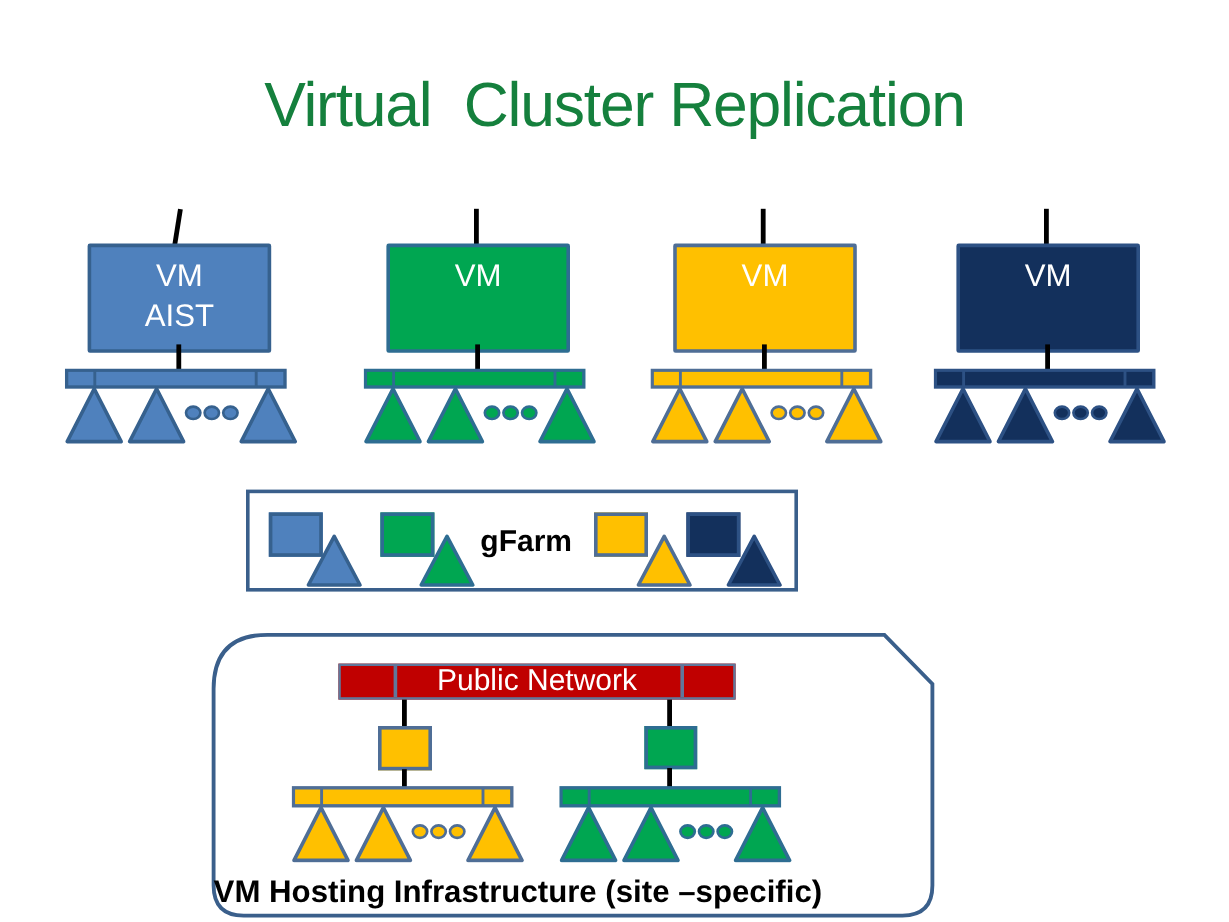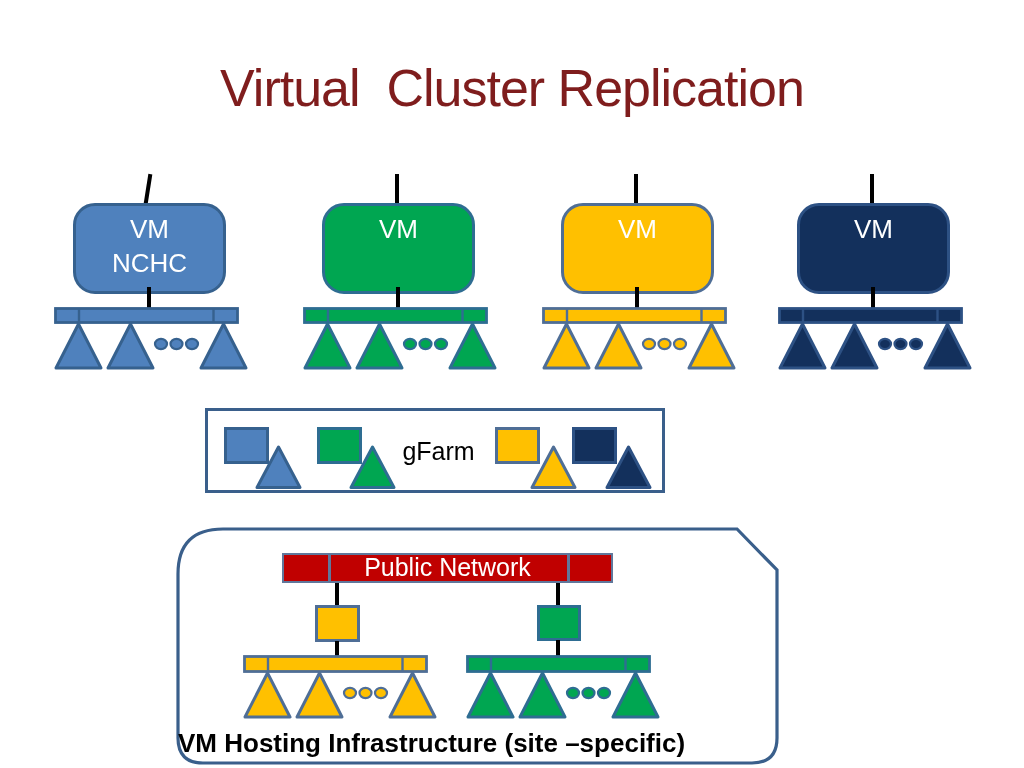--- a/index.html
+++ b/index.html
@@ -8,51 +8,51 @@
     font-family:"Liberation Sans",sans-serif;
   }
   
   .c-blue  {--fill:var(--blue);  --stroke:var(--blue_border);}
   .c-green {--fill:var(--green); --stroke:var(--green_border);}
   .c-yellow{--fill:var(--yellow);--stroke:var(--yellow_border);}
   .c-navy  {--fill:var(--navy);  --stroke:var(--navy_border);}
 
   .title{
     position:absolute;top:58px;left:0;width:100%;text-align:center;
-    font-size:52px;color:#7f1d1d;letter-spacing:-1px;white-space:pre;
+    font-size:52px;color:#15803d;letter-spacing:-1px;white-space:pre;
   }
 
   
   .cluster{position:absolute;top:172px;width:195px;height:202px;}
   .stem{position:absolute;width:4px;background:var(--black_line);}
   .stem-top{left:93px;top:2px;height:30px;}
   .cluster.slant .stem-top{transform:rotate(9deg);}
   .stem-bot{left:94px;top:115px;height:21px;}
   .vm-box{
-    position:absolute;left:20px;top:31px;width:147px;height:79px;border-radius:22px;
+    position:absolute;left:20px;top:31px;width:147px;height:79px;border-radius:2px;
     background:var(--fill);border:3px solid var(--stroke);
     color:#ffffff;font-size:26px;text-align:center;line-height:34px;padding-top:6px;
   }
   .bus{position:absolute;left:1px;top:135px;}
   .bus .bar{fill:var(--fill);stroke:var(--stroke);stroke-width:2.8;}
   .bus .div{stroke:var(--stroke);stroke-width:2.4;}
   .bus .tri{fill:var(--fill);stroke:var(--stroke);stroke-width:3;stroke-linejoin:round;}
   .bus .dot{fill:var(--fill);stroke:var(--stroke);stroke-width:2.2;}
 
   
   .gfarm{
     position:absolute;left:205px;top:408px;width:460px;height:85px;
     background:#ffffff;border:3px solid var(--frame);box-sizing:border-box;
   }
   .gfarm .sq{position:absolute;width:45px;height:37px;top:16px;
     background:var(--fill);border:3px solid var(--stroke);box-sizing:border-box;}
   .gfarm .pt{position:absolute;top:33px;}
   .gfarm .pt .tri{fill:var(--fill);stroke:var(--stroke);stroke-width:3;stroke-linejoin:round;}
   .gfarm-label{position:absolute;left:183px;top:26px;width:95px;text-align:center;
-    font-weight:normal;font-size:25px;color:#000;}
+    font-weight:bold;font-size:25px;color:#000;}
 
   
   .host-frame{position:absolute;left:175px;top:526px;}
   .host-frame path{fill:#ffffff;stroke:var(--frame);stroke-width:3.2;}
   .pn-bar{
     position:absolute;left:282px;top:553px;width:331px;height:30px;box-sizing:border-box;
     background:var(--red);border:2.5px solid var(--red_border);
     color:#ffffff;font-size:25px;text-align:center;line-height:25px;
   }
   .pn-div{position:absolute;top:0;width:2.5px;height:100%;background:var(--red_border);}
@@ -69,21 +69,21 @@
 <body>
 
 <div class="slide">
 
   <div class="title">Virtual  Cluster Replication</div>
 
   <div class="cluster c-blue slant" style="left:53px">
     <div class="stem stem-top"></div>
     <div class="vm-box">
       <div>VM</div>
-      <div>NCHC</div>
+      <div>AIST</div>
     </div>
     <div class="stem stem-bot"></div>
     <svg class="bus" width="195" height="64">
       <rect class="bar" x="1.5" y="1.5" width="182" height="14"></rect>
       <line class="div" x1="25" y1="2" x2="25" y2="16"></line>
       <line class="div" x1="159.5" y1="2" x2="159.5" y2="16"></line>
       <polygon class="tri" points="24.5,17 47,61 2,61"></polygon>
       <polygon class="tri" points="76.5,17 99,61 54,61"></polygon>
       <ellipse class="dot" cx="107" cy="37" rx="6" ry="5.2"></ellipse>
       <ellipse class="dot" cx="122.5" cy="37" rx="6" ry="5.2"></ellipse>

